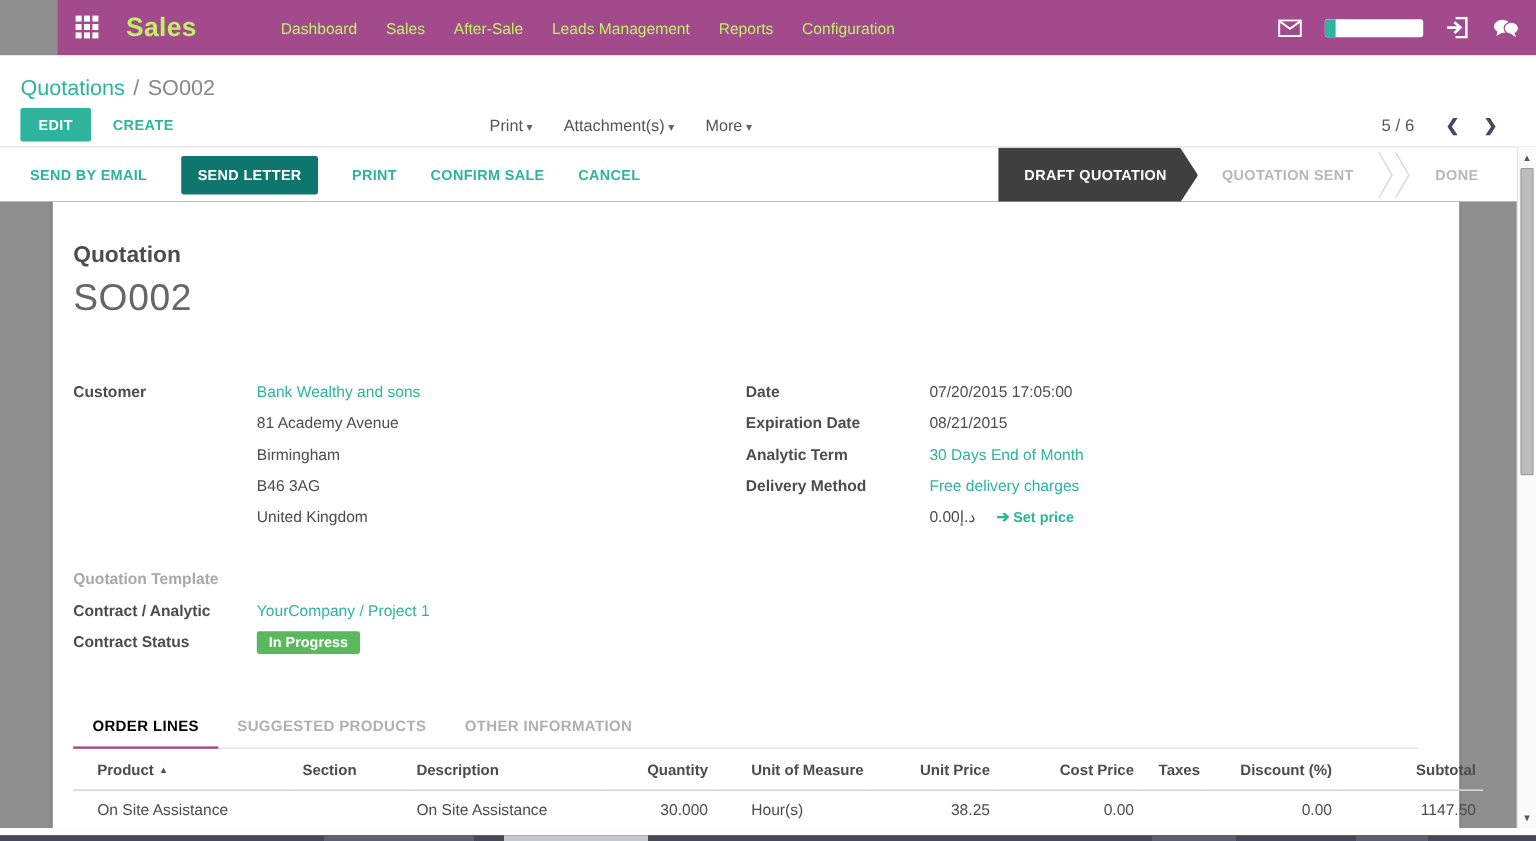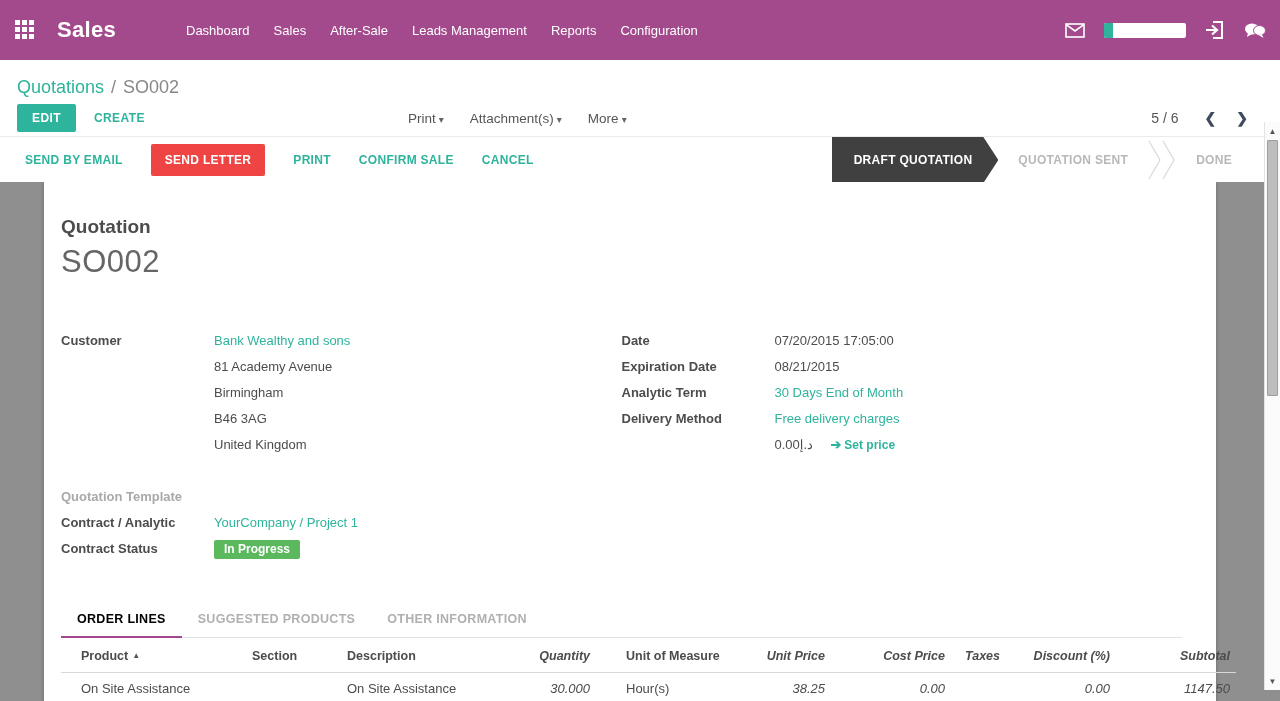--- a/index.html
+++ b/index.html
@@ -1,20 +1,20 @@
 <!DOCTYPE html>
 <html><head>
 <meta charset="utf-8">
 <style>
   * { margin:0; padding:0; box-sizing:border-box; }
   html,body { width:1280px; height:701px; overflow:hidden;
     font-family:"Liberation Sans", sans-serif; background:#8f8f8f; }
 
   
-  .navbar { height:60px; background:#a24a8c; display:flex; align-items:center; color:#ffffff; }
+  .navbar { height:46px; background:#a24a8c; display:flex; align-items:center; color:#bef264;margin-left:48px; }
   .apps-grid { width:20px; height:20px; margin-left:15px; display:grid;
     grid-template-columns:repeat(3,5px); grid-template-rows:repeat(3,5px); gap:2px; cursor:pointer; }
   .apps-grid span { background:#fff; }
   .app-title { font-size:22px; font-weight:bold; margin-left:22px; letter-spacing:.3px; cursor:pointer; }
   .nav-menu { display:flex; margin-left:58px; }
   .nav-menu .item { font-size:13px; padding:15px 12px; cursor:pointer; white-space:nowrap; }
   .nav-right { margin-left:auto; display:flex; align-items:center; margin-right:14px; }
   .nav-icon { width:22px; height:22px; margin-left:18px; cursor:pointer; display:flex;
     align-items:center; justify-content:center; }
   .progress-widget { width:82px; height:15px; background:#fff; margin-left:18px;
@@ -38,21 +38,21 @@
   .dropdown .caret { font-size:10px; color:#666; margin-left:3px; }
   .pager { margin-left:auto; display:flex; align-items:center; }
   .pager-count { font-size:14px; color:#555; margin-right:16px; }
   .pager-arrow { font-size:14px; font-weight:bold; color:#3d4b5d; cursor:pointer; padding:0 10px; }
 
   
   .statusbar { height:46px; background:#fff; border-top:1px solid #ebebeb; display:flex;
     align-items:center; padding-left:25px; position:relative; }
   .sb-btn { background:none; border:none; color:#2eb49c; font-size:12px; font-weight:bold;
     letter-spacing:.3px; margin-right:28px; cursor:pointer; font-family:"Liberation Sans", sans-serif; }
-  .sb-btn.highlight { background:#ef4444; color:#fff; padding:9px 14px; border-radius:2px; }
+  .sb-btn.highlight { background:#0f766e; color:#fff; padding:9px 14px; border-radius:2px; }
   .steps { position:absolute; right:28px; top:0; height:46px; display:flex; align-items:stretch; }
   .step { display:flex; align-items:center; font-size:12px; font-weight:bold; letter-spacing:.3px;
     color:#b8b8b8; padding:0 20px; cursor:pointer; white-space:nowrap; }
   .step.active { background:#404040; color:#fff; padding:0 26px 0 22px;
     clip-path:polygon(0 0, calc(100% - 15px) 0, 100% 50%, calc(100% - 15px) 100%, 0 100%); }
   .step-chevron { display:flex; align-items:center; }
 
   
   .content { height:522px; background:#8f8f8f; position:relative; overflow:hidden; }
   .sheet { position:absolute; left:44px; top:0; width:1172px; height:560px; background:#fff;
@@ -78,21 +78,21 @@
   .tabs { display:flex; margin-top:42px; border-bottom:1px solid #e2e2e2; }
   .tab { font-size:12.5px; font-weight:bold; letter-spacing:.3px; color:#b0b0b0;
     padding:8px 16px 10px; cursor:pointer; }
   .tab.active { color:#000000; border-bottom:2px solid #a24a8c; margin-bottom:-1px; }
 
   
   table.olines { width:100%; border-collapse:collapse; table-layout:fixed; margin-top:2px; }
   .olines th { font-size:12.5px; font-weight:bold; color:#4c4c4c; text-align:left;
     padding:9px 6px; border-bottom:1px solid #d8d8d8; cursor:pointer; white-space:nowrap; }
   .olines td { font-size:13px; color:#4c4c4c; padding:8px 6px; white-space:nowrap; overflow:hidden; }
-  .olines th.num, .olines td.num { text-align:right;font-style:italic; }
+  .olines th.num, .olines td.num { text-align:right; }
   .olines th:first-child, .olines td:first-child { padding-left:20px; }
   .sort-asc { font-size:8px; color:#555; margin-left:4px; vertical-align:2px; }
 
   
   .scrollbar { position:absolute; right:0; top:122px; bottom:11px; width:16px; background:#fbfbfb;
     border-left:1px solid #e4e4e4; }
   .sb-arrow { position:absolute; left:0; width:100%; height:14px; display:flex; align-items:center;
     justify-content:center; font-size:8px; color:#555; cursor:pointer; }
   .sb-arrow.up { top:2px; } .sb-arrow.down { bottom:2px; }
   .sb-thumb { position:absolute; left:2px; width:11px; top:18px; height:256px; background:#bdbdbd;

